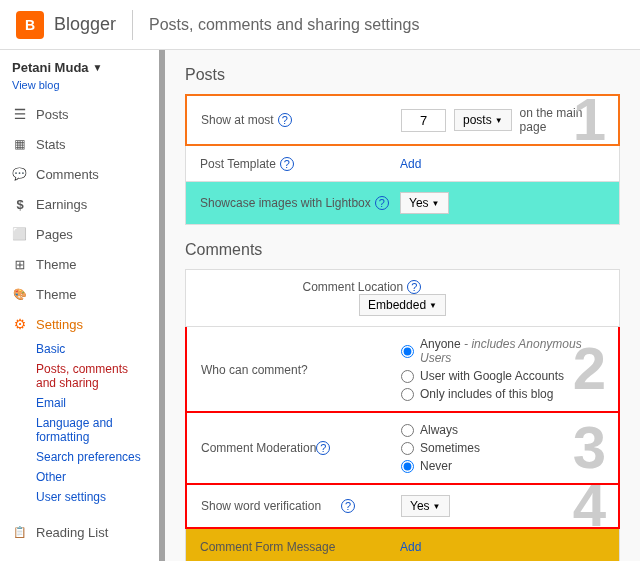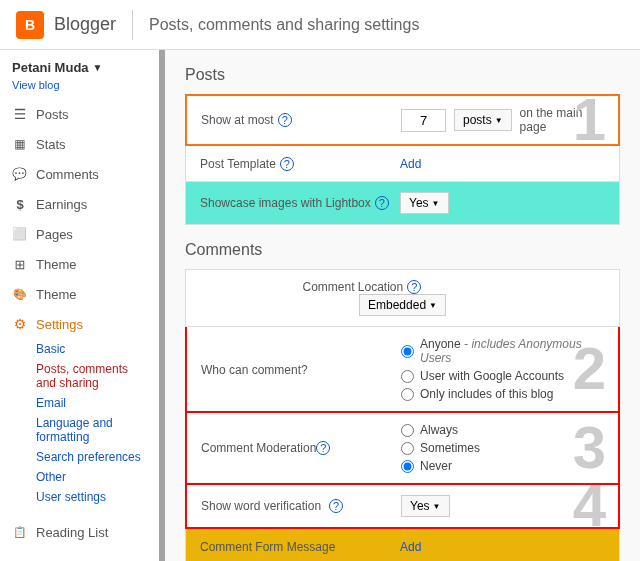--- a/index.html
+++ b/index.html
@@ -220,21 +220,21 @@
           </label>
           <label class="radio-item">
             <input type="radio" name="mod" checked="" style="">
             <span>Never</span>
           </label>
         </div>
         <div style="font-size:60px; font-weight:bold; color:#ccc; position:absolute; right:12px; top:50%; transform:translateY(-50%); line-height:1; pointer-events:none;">3</div>
       </div>
 
       <div style="border: 2px solid red; border-top:none; background: #fff; padding: 10px 14px; margin-bottom: 0; display: flex; align-items: center; position: relative;">
-        <div style="width:200px; flex-shrink:0; display:flex; align-items:flex-start; gap:8px;">
+        <div style="width:200px; flex-shrink:0; display:flex; align-items:flex-start; gap:20px;">
           <span style="color:#555; font-size:12px;">Show word verification</span>
           <span class="help-icon">?</span>
         </div>
         <div style="flex:1;">
           <button class="select-btn">
             <span>Yes</span>
             <span class="chevron">▼</span>
           </button>
         </div>
         <div style="font-size:60px; font-weight:bold; color:#ccc; position:absolute; right:12px; top:50%; transform:translateY(-50%); line-height:1; pointer-events:none;">4</div>

